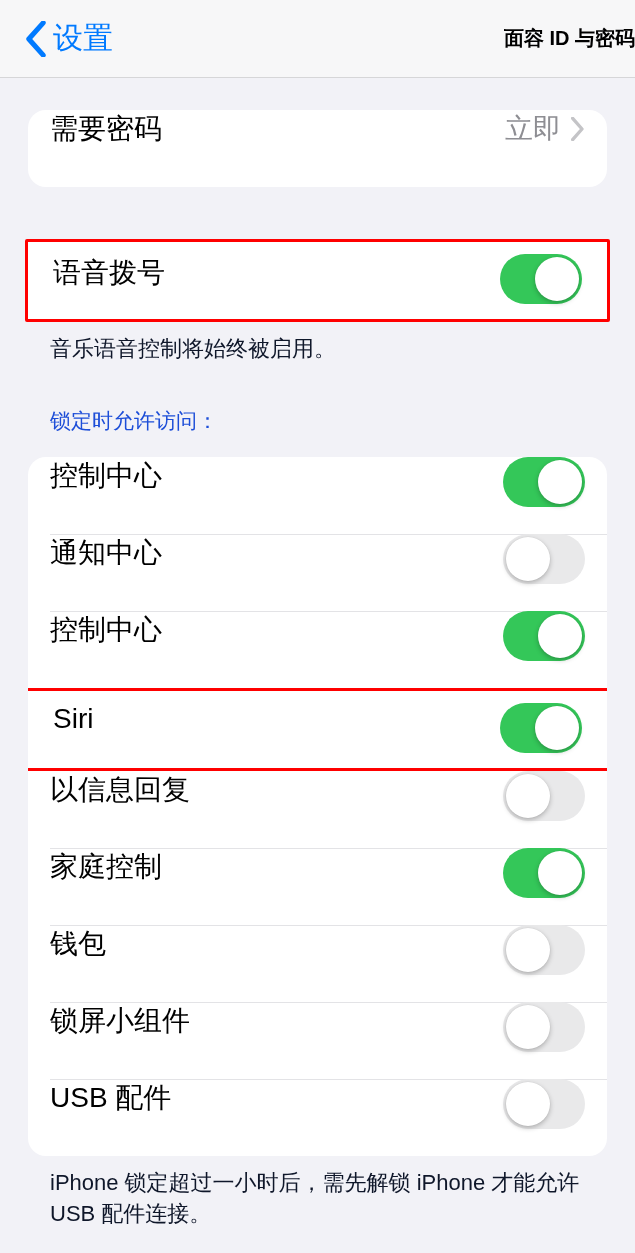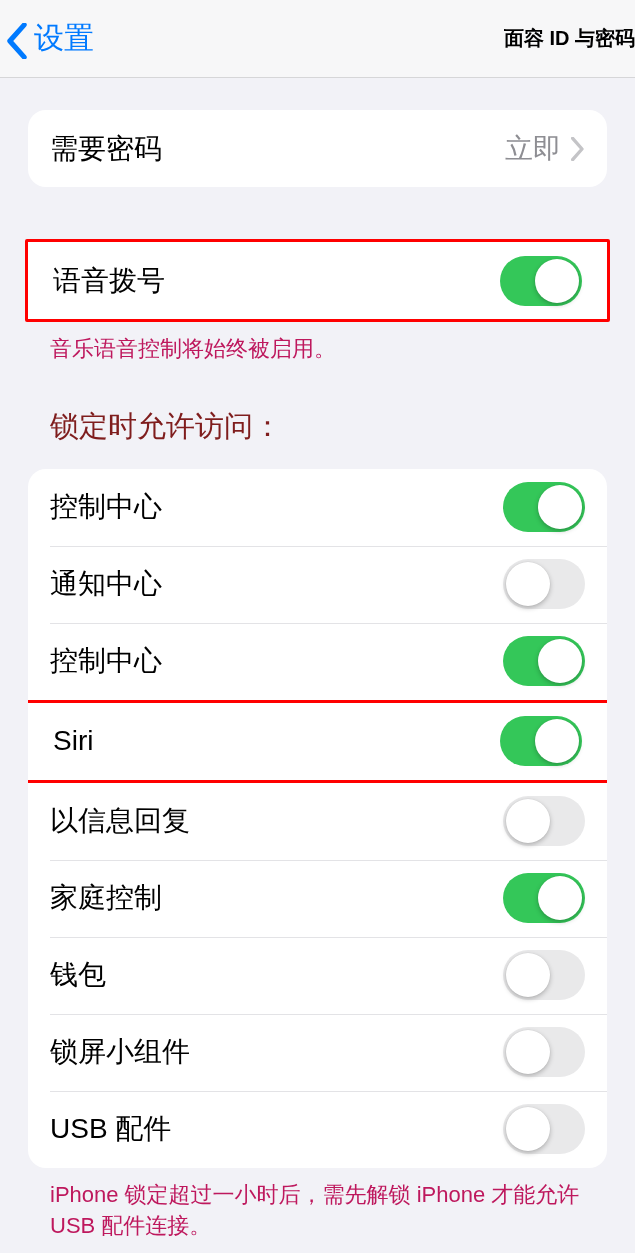--- a/index.html
+++ b/index.html
@@ -13,22 +13,22 @@
     .navbar {
       height: 78px;
       background: #f7f7f8;
       border-bottom: 1px solid #d6d6d8;
       display: flex;
       align-items: center;
       position: relative;
     }
     .back-group {
       display: flex;
-      align-items: flex-end;
-      padding-left: 6px;
+      align-items: center;
+      padding-left: 25px;
       color: #007aff;
       font-size: 30px;
       cursor: pointer;
     }
     .back-chevron {
       width: 22px;
       height: 36px;
       margin-right: 6px;
     }
     .back-label { font-weight: 400; }
@@ -45,21 +45,21 @@
     .group {
       background: #fff;
       border-radius: 18px;
       overflow: hidden;
     }
     .group.first { margin-top: 32px; }
     .group.second { margin-top: 52px; }
     .group.third { margin-top: 10px; }
     .row {
       display: flex;
-      align-items: center;
+      align-items: flex-start;
       justify-content: space-between;
       padding: 0 22px;
       height: 77px;
       position: relative;
     }
     .row + .row::before {
       content: "";
       position: absolute;
       top: 0;
       left: 22px;
@@ -81,27 +81,27 @@
       font-size: 28px;
       color: #8e8e93;
     }
     .disclosure {
       width: 14px;
       height: 24px;
       color: #c4c4c7;
     }
     .footer-text {
       font-size: 22px;
-      color: #be185d;
+      color: #0f172a;
       padding: 12px 22px 0 22px;
       line-height: 1.4;
     }
     .header-text {
-      font-size: 29px;
-      color: #7f1d1d;
+      font-size: 21px;
+      color: #1d4ed8;
       padding: 42px 22px 12px 22px;
     }
     .toggle {
       width: 82px;
       height: 50px;
       border-radius: 25px;
       position: relative;
       cursor: pointer;
       flex-shrink: 0;
     }
@@ -116,21 +116,21 @@
       background: #fff;
       box-shadow: 0 2px 5px rgba(0,0,0,0.25), 0 0 0 0.5px rgba(0,0,0,0.04);
     }
     .toggle.on .knob { right: 3px; }
     .toggle.off .knob { left: 3px; }
     .highlight {
       border: 3px solid #ff0000;
       border-radius: 2px;
       margin: 0 -3px;
     }
-    .highlight .row { padding: 4px 25px; }
+    .highlight .row { padding: 12px 25px; }
   </style>
 </head>
 <body>
 
 <div class="navbar">
   <div class="back-group">
     <svg class="back-chevron" viewBox="0 0 12 20">
       <polyline points="10,1 2,10 10,19" fill="none" stroke="currentColor" stroke-width="2.8" stroke-linecap="round" stroke-linejoin="round"></polyline>
     </svg>
     <span class="back-label">设置</span>

